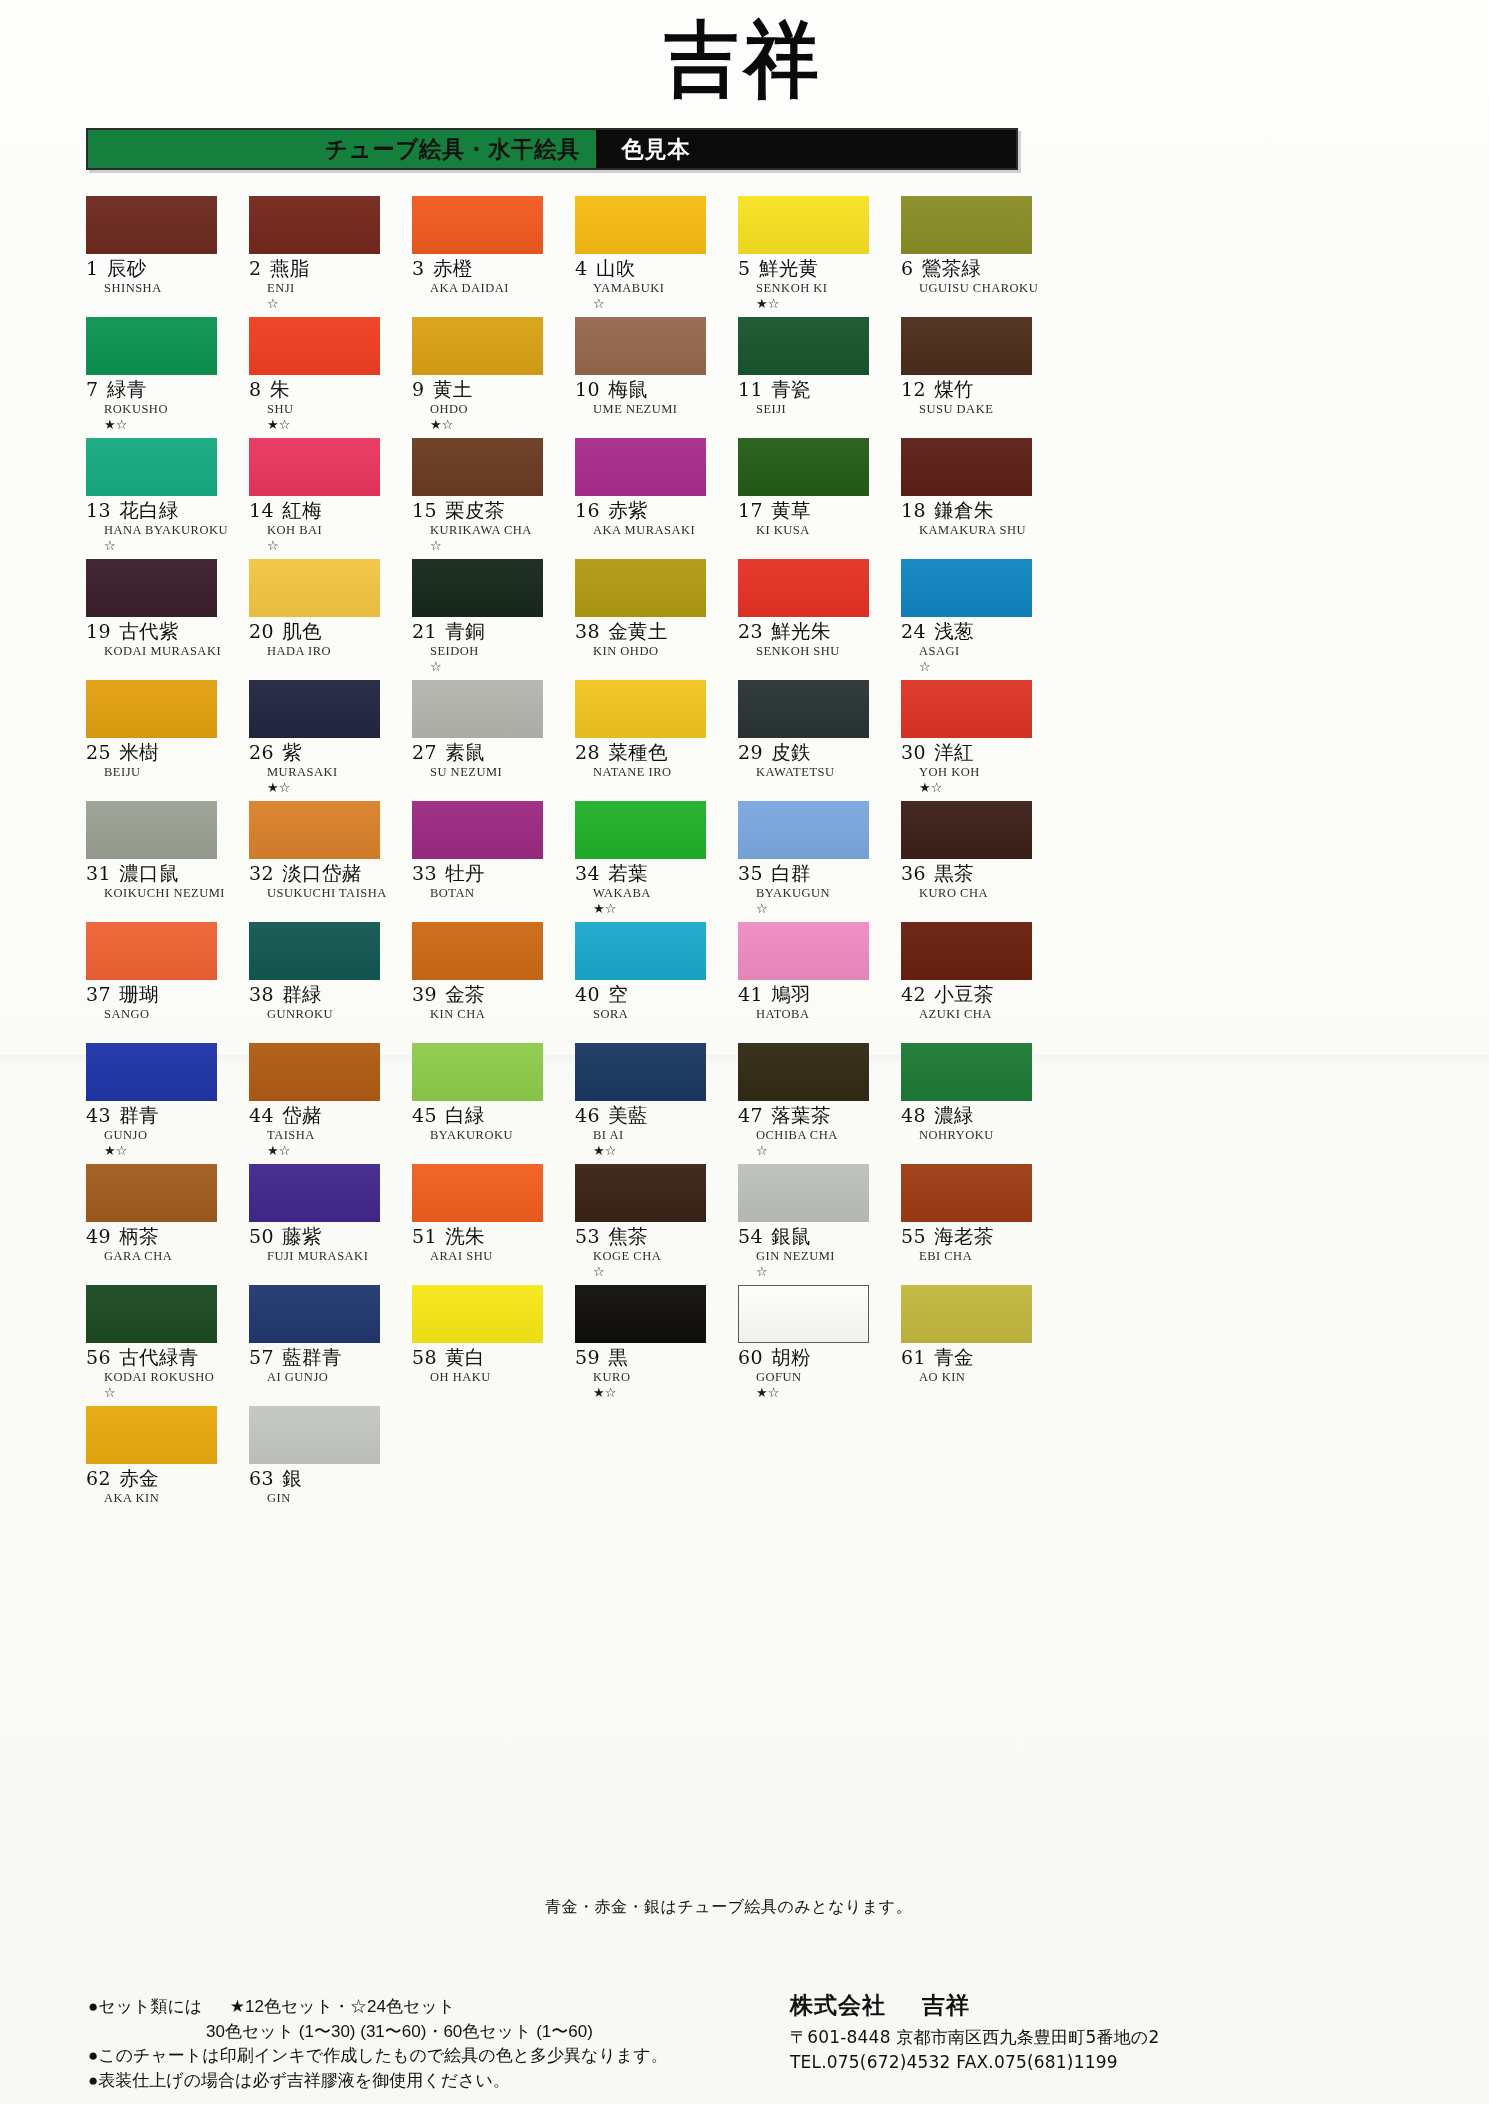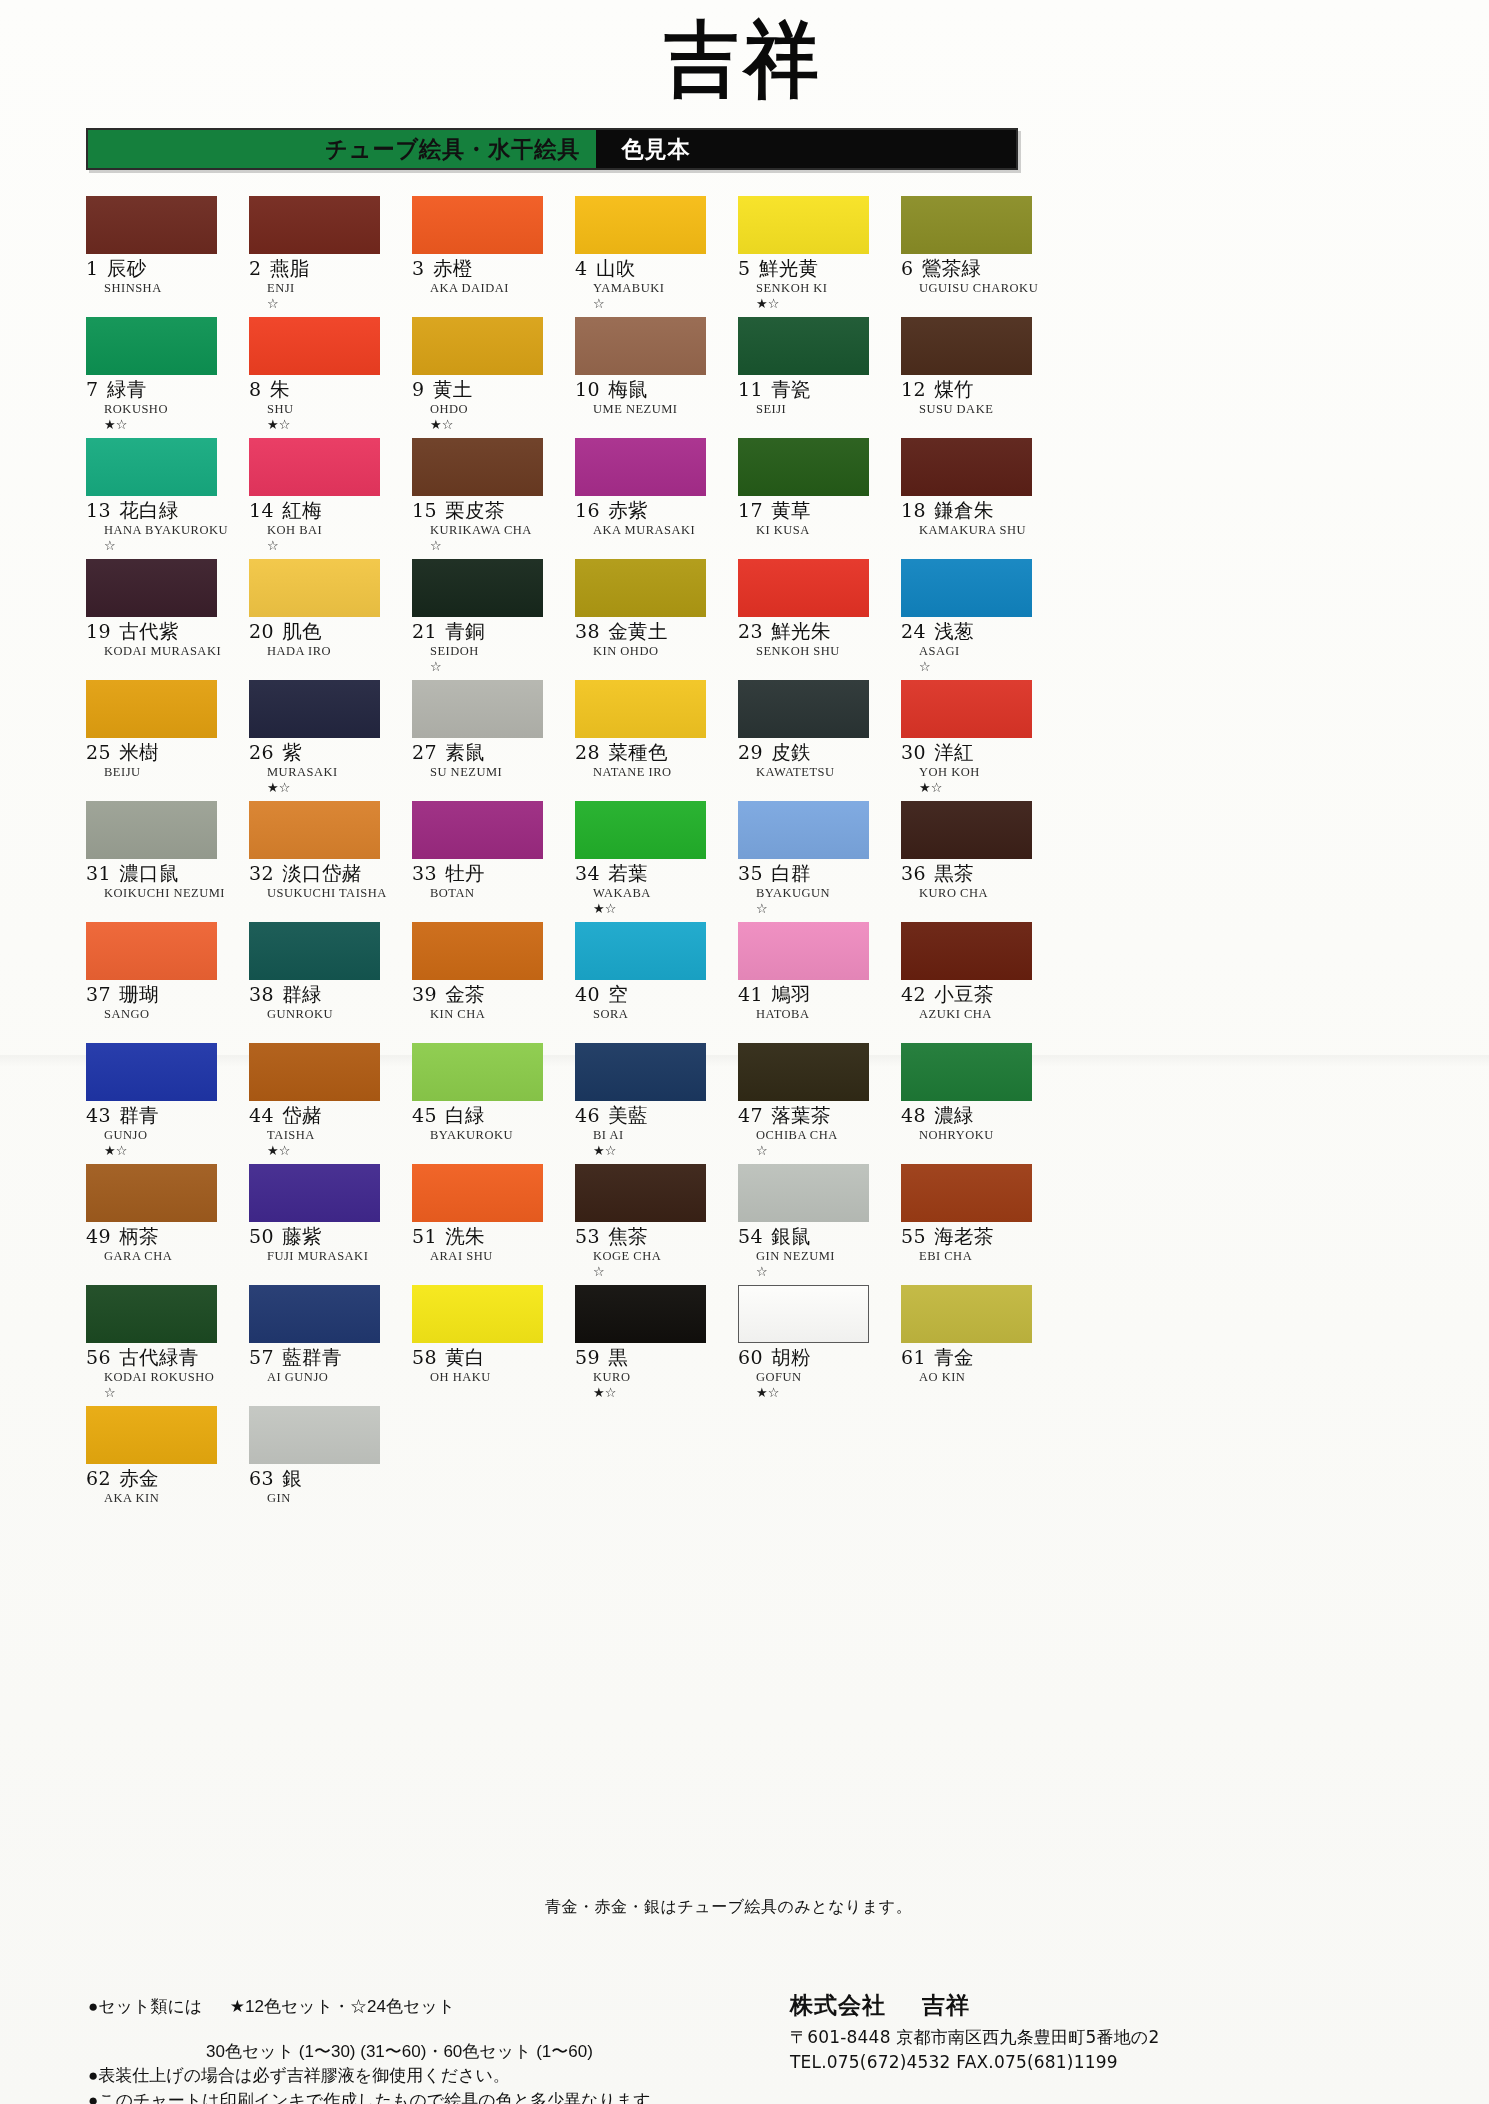--- a/index.html
+++ b/index.html
@@ -178,21 +178,21 @@
   .footer-notes {
     position: absolute;
     left: 88px;
     top: 1995px;
     font-family: Liberation Sans, sans-serif;
     font-size: 17px;
     color: #111;
     line-height: 1.45;
   }
   .footer-notes .nline { white-space: nowrap; }
-  .footer-notes .indent { padding-left: 118px; margin-top: 20px; }
+  .footer-notes .indent { padding-left: 118px; }
 
   .company {
     position: absolute;
     left: 790px;
     top: 1990px;
     font-family: "DejaVu Sans", "Liberation Sans", sans-serif;
     color: #111;
   }
   .company .cname {
     font-size: 23px;
@@ -732,22 +732,22 @@
 
   <div class="metal-note">青金・赤金・銀はチューブ絵具のみとなります。</div>
 
   <div class="footer-notes">
     <div class="nline">
       <span>●セット類には</span>
       <span style="display:inline-block;width:18px"></span>
       <span>★12色セット・☆24色セット</span>
     </div>
     <div class="nline indent">30色セット (1〜30) (31〜60)・60色セット (1〜60)</div>
+    <div class="nline">●このチャートは印刷インキで作成したもので絵具の色と多少異なります。</div>
     <div class="nline">●表装仕上げの場合は必ず吉祥膠液を御使用ください。</div>
-    <div class="nline">●このチャートは印刷インキで作成したもので絵具の色と多少異なります。</div>
   </div>
 
   <div class="company">
     <div class="cname">
       <span>株式会社</span>
       <span class="sp"></span>
       <span>吉祥</span>
     </div>
     <div class="caddr">〒601-8448 京都市南区西九条豊田町5番地の2</div>
     <div class="ctel">TEL.075(672)4532  FAX.075(681)1199</div>

